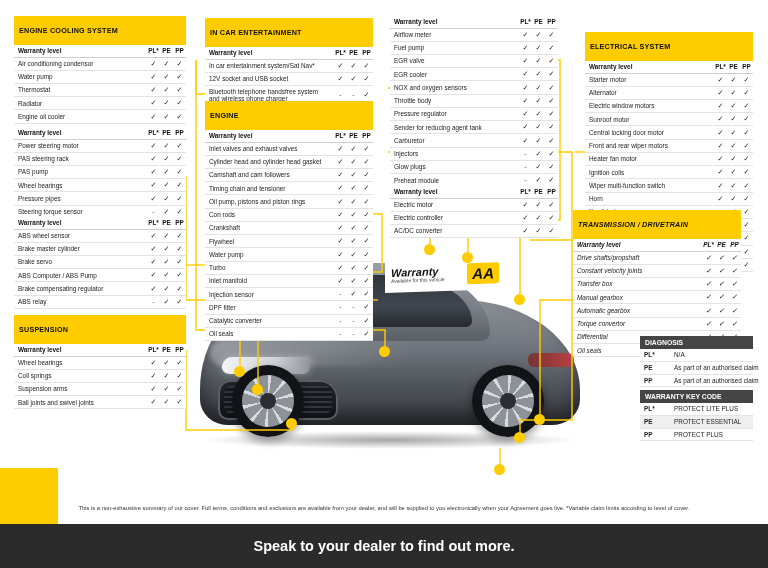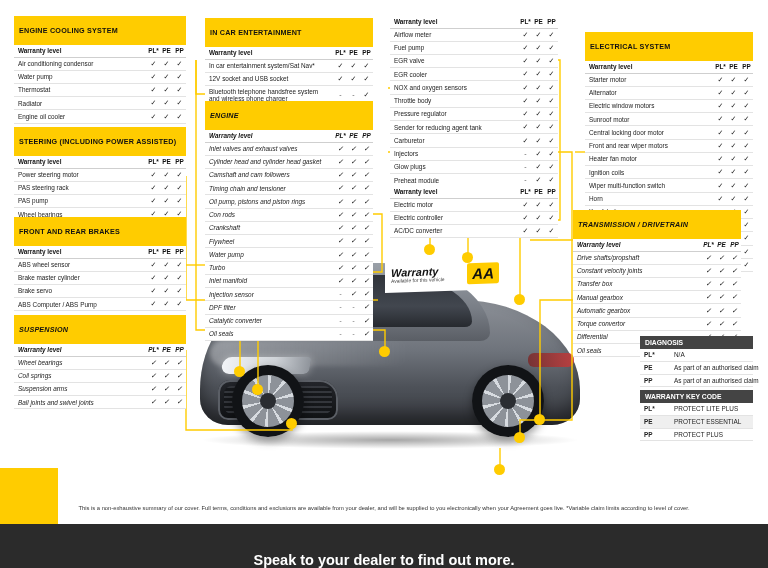--- a/index.html
+++ b/index.html
@@ -268,21 +268,21 @@
     color: #333;
     z-index: 5;
   }
   .footer-bar {
     position: absolute;
     left: 0; right: 0; bottom: 0;
     height: 44px;
     background: #2b2b2b;
     color: #fff;
     display: flex;
-    align-items: flex-end;
+    align-items: center;
     justify-content: center;
     font-size: 14.5px;
     font-weight: bold;
     z-index: 6;
   }
   .yellow-corner {
     position: absolute;
     left: 0;
     top: 468px;
     width: 58px;
@@ -402,21 +402,20 @@
             <td>Engine cooling fan</td>
             <td class="c"><span class="tick">✓</span></td>
             <td class="c"><span class="tick">✓</span></td>
             <td class="c"><span class="tick">✓</span></td>
           </tr>
         </tbody>
     </table>
   </div>
 
   <div class="panel" style="left:14px;top:127px;width:172px;">
-    <div class="panel-title">STEERING (INCLUDING POWER ASSISTED)</div>
     <table class="spec">
       <thead>
         <tr>
           <th>Warranty level</th>
           <th class="c">PL*</th>
           <th class="c">PE</th>
           <th class="c">PP</th>
         </tr>
       </thead>
       <tbody>
@@ -454,21 +453,20 @@
             <td>Steering torque sensor</td>
             <td class="c"><span class="dash">-</span></td>
             <td class="c"><span class="tick">✓</span></td>
             <td class="c"><span class="tick">✓</span></td>
           </tr>
         </tbody>
     </table>
   </div>
 
   <div class="panel" style="left:14px;top:217px;width:172px;">
-    <div class="panel-title">FRONT AND REAR BRAKES</div>
     <table class="spec">
       <thead>
         <tr>
           <th>Warranty level</th>
           <th class="c">PL*</th>
           <th class="c">PE</th>
           <th class="c">PP</th>
         </tr>
       </thead>
       <tbody>
@@ -505,21 +503,21 @@
           <tr>
             <td>ABS relay</td>
             <td class="c"><span class="dash">-</span></td>
             <td class="c"><span class="tick">✓</span></td>
             <td class="c"><span class="tick">✓</span></td>
           </tr>
         </tbody>
     </table>
   </div>
 
-  <div class="panel" style="left:14px;top:315px;width:172px;font-style:italic;">
+  <div class="panel" style="left:14px;top:315px;width:172px;">
     <div class="panel-title">SUSPENSION</div>
     <table class="spec">
       <thead>
         <tr>
           <th>Warranty level</th>
           <th class="c">PL*</th>
           <th class="c">PE</th>
           <th class="c">PP</th>
         </tr>
       </thead>
@@ -585,21 +583,21 @@
           <tr>
             <td style="white-space: normal;">Phone aerial</td>
             <td class="c"><span class="dash">-</span></td>
             <td class="c"><span class="dash">-</span></td>
             <td class="c"><span class="tick">✓</span></td>
           </tr>
         </tbody>
     </table>
   </div>
 
-  <div class="panel" style="left:205px;top:101px;width:168px;font-style:italic;">
+  <div class="panel" style="left:205px;top:101px;width:168px;">
     <div class="panel-title">ENGINE</div>
     <table class="spec">
       <thead>
         <tr>
           <th>Warranty level</th>
           <th class="c">PL*</th>
           <th class="c">PE</th>
           <th class="c">PP</th>
         </tr>
       </thead>

